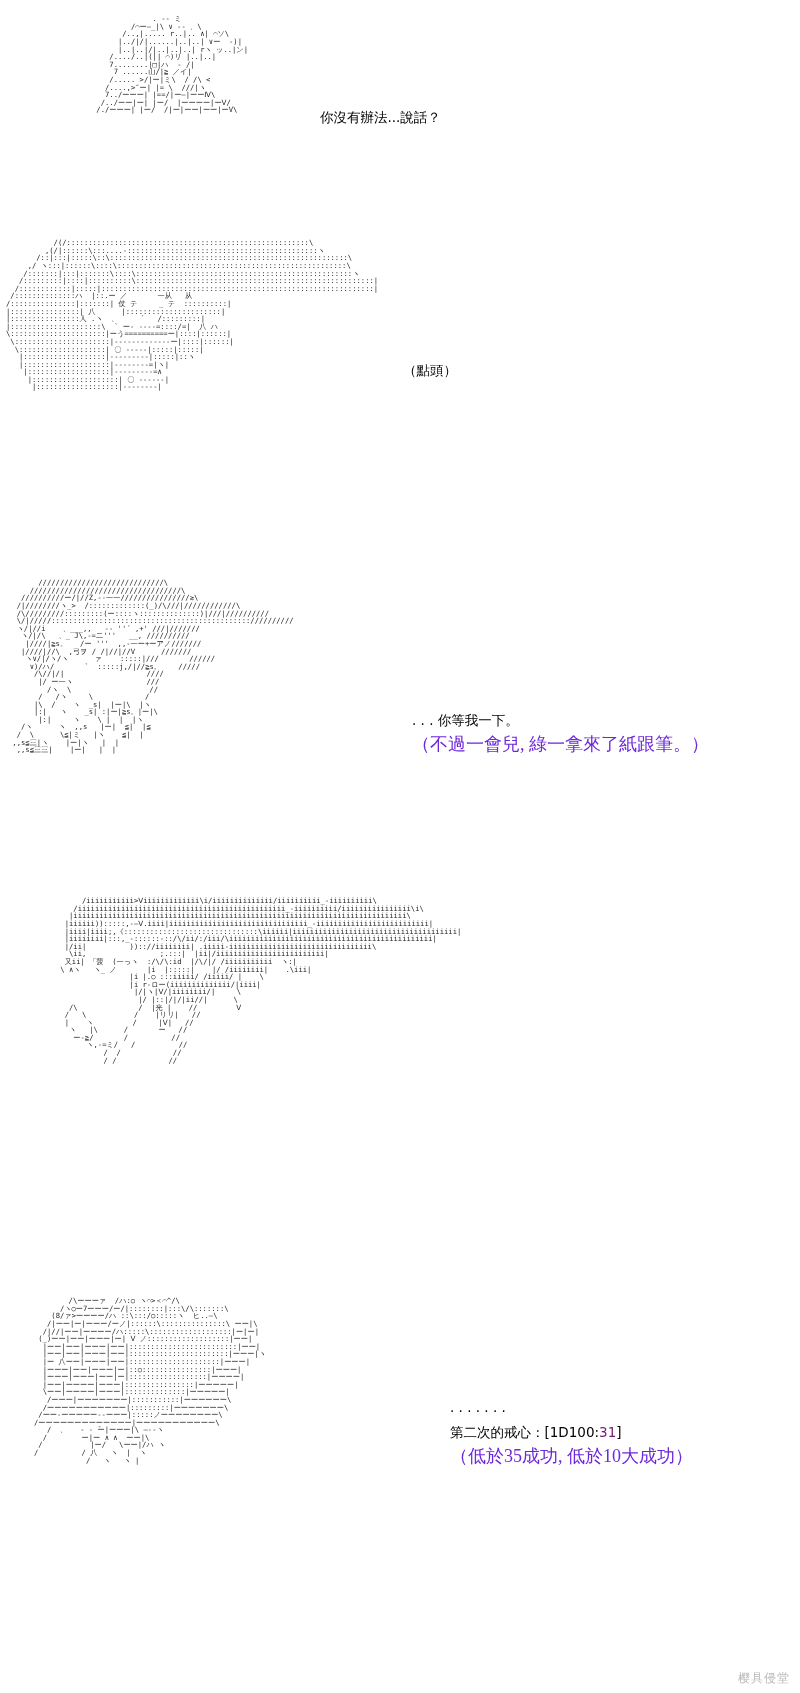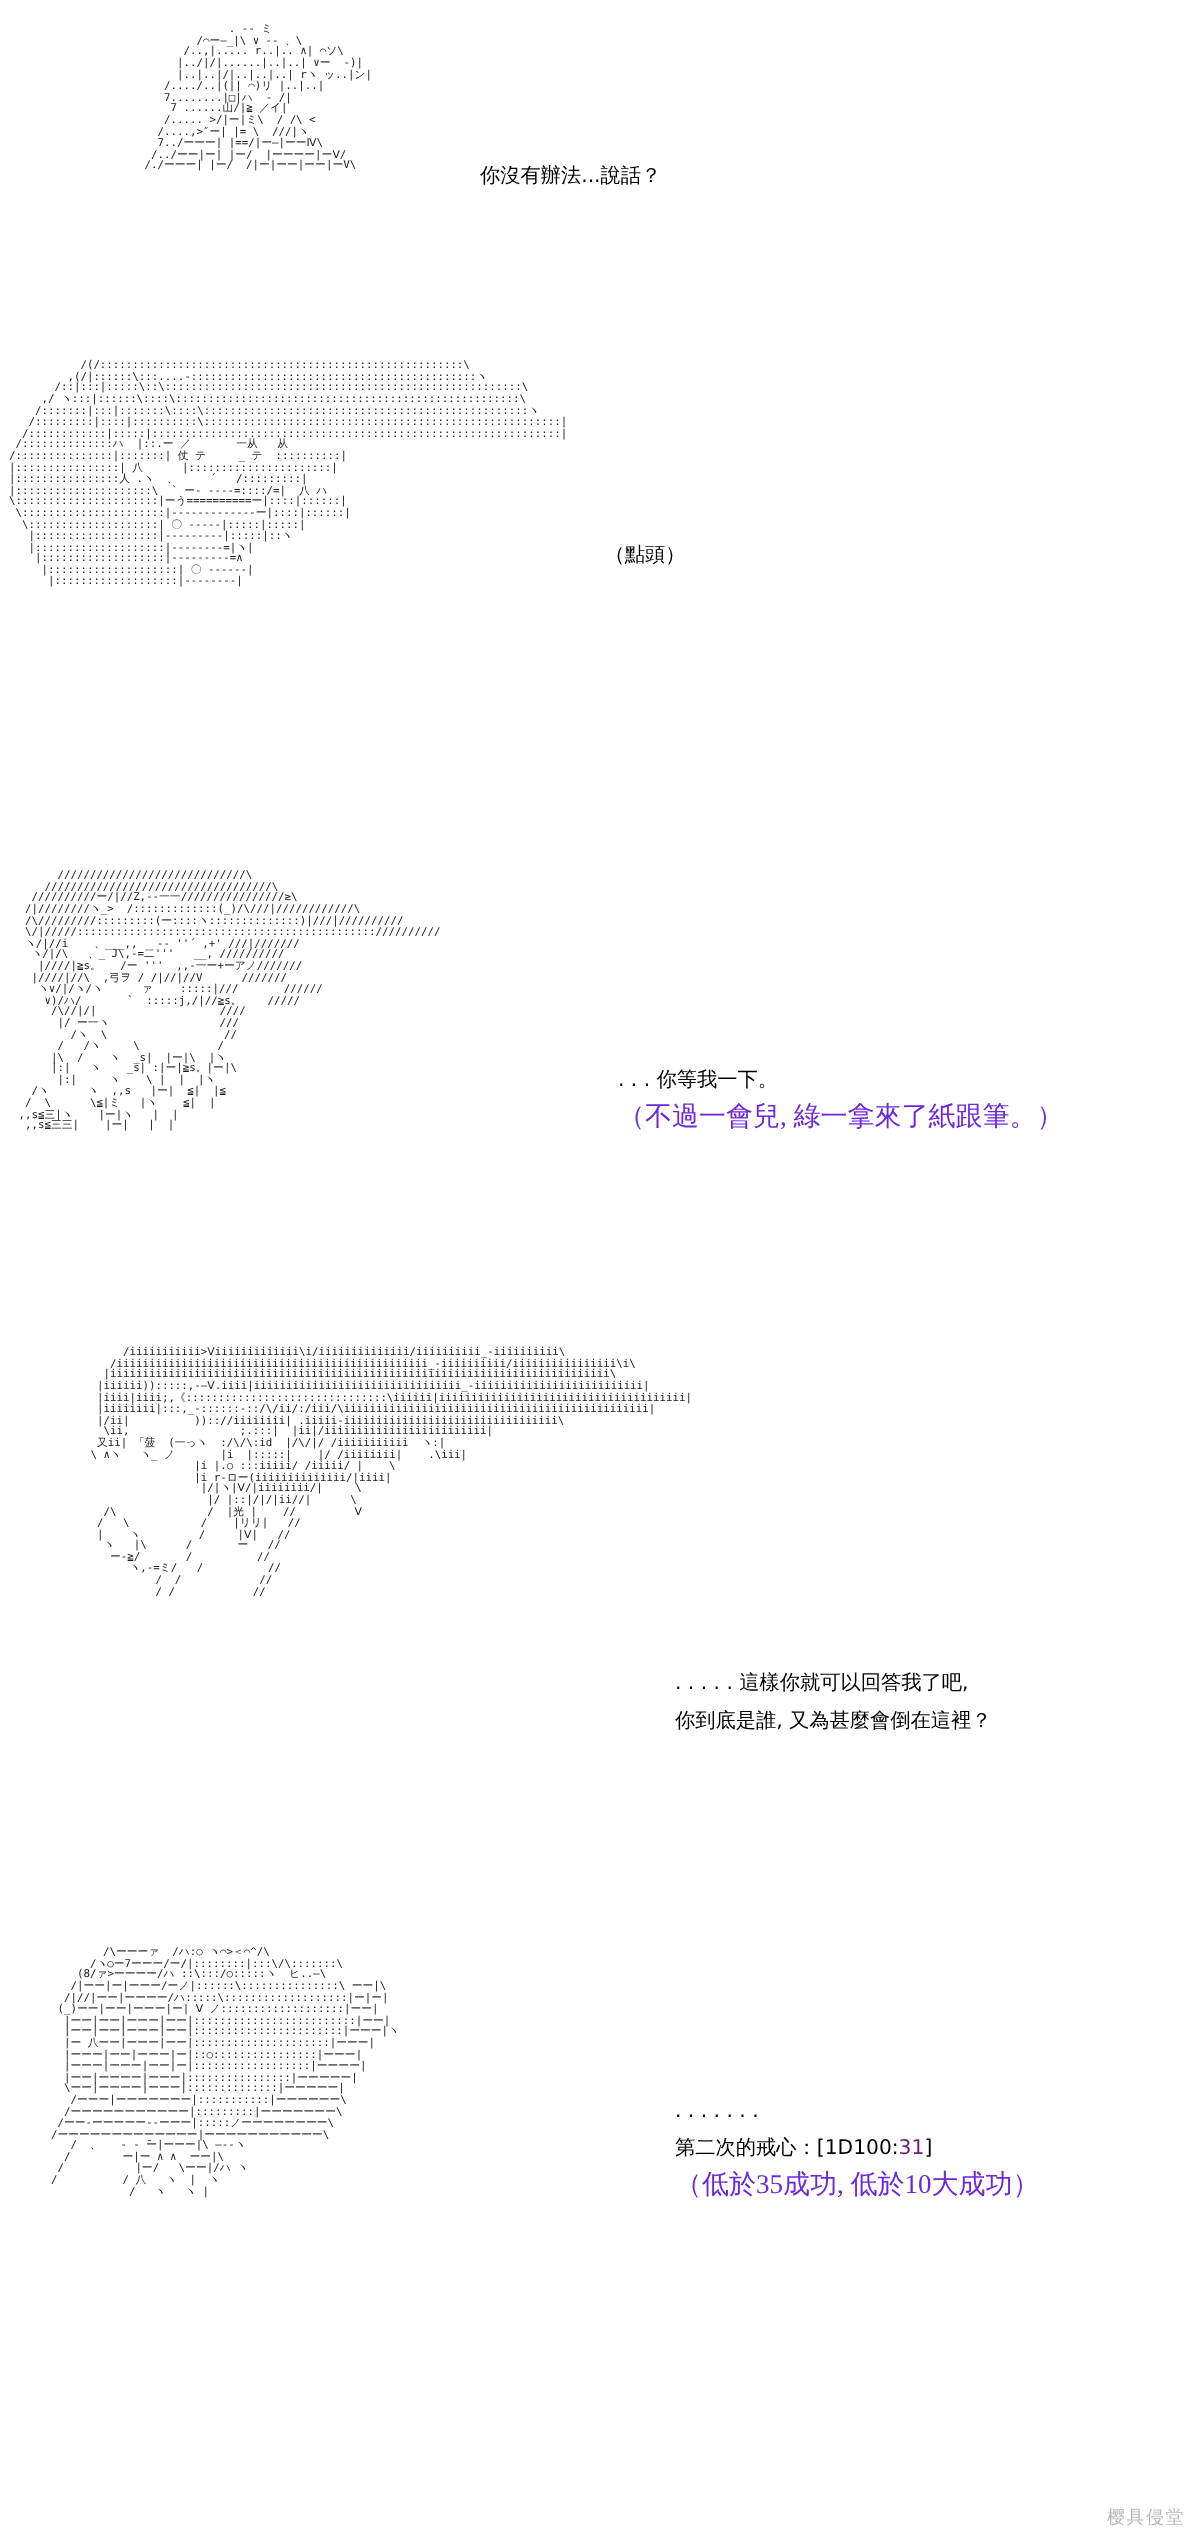--- a/index.html
+++ b/index.html
@@ -155,24 +155,20 @@
                   |/|ヽ|Ⅴ/|iiiiiiii/|     \
                    |/ |::|/|/|ii//|      \
    /\              /  |光 |    //         Ⅴ
   /   \           /    |リリ|   //
   |    ヽ         /     |Ⅴ|   //
    ヽ   |\      /       ー   //
     ー-≧/       /          //
        ヽ,-=ミ/   /          //
            /  /            //
            / /            //</pre>
-  <div class="panel" id="p4-text">
-    <div class="dialog">. . . . . 這樣你就可以回答我了吧,</div>
-    <div class="dialog">你到底是誰, 又為甚麼會倒在這裡？</div>
-  </div>
 
   <pre class="aa panel" id="p5-art">        /\ーーーァ  /ハ:○ ヽ⌒&gt;＜⌒^/\
       /ヽ○ー7ーーー/ー/|::::::::|:::\/\:::::::\
     (8/ァ&gt;ーーーー/ハ ::\:::/○:::::ヽ  ヒ..―\
    /|ーー|ー|ーーー/ーノ|::::::\:::::::::::::::\ ーー|\
   /|//|ーー|ーーーー/ハ:::::\:::::::::::::::::::|ー|ー|
  (_)ーー|ーー|ーーー|ー| Ⅴ ノ:::::::::::::::::::|ーー|
   |ーー|ーー|ーーー|ーー|:::::::::::::::::::::::::|ーー|
   |ーー|ーー|ーーー|ーー|:::::::::::::::::::::::|ーーー|ヽ
   |ー 八ーー|ーーー|ーー|:::::::::::::::::::::|ーーー|

